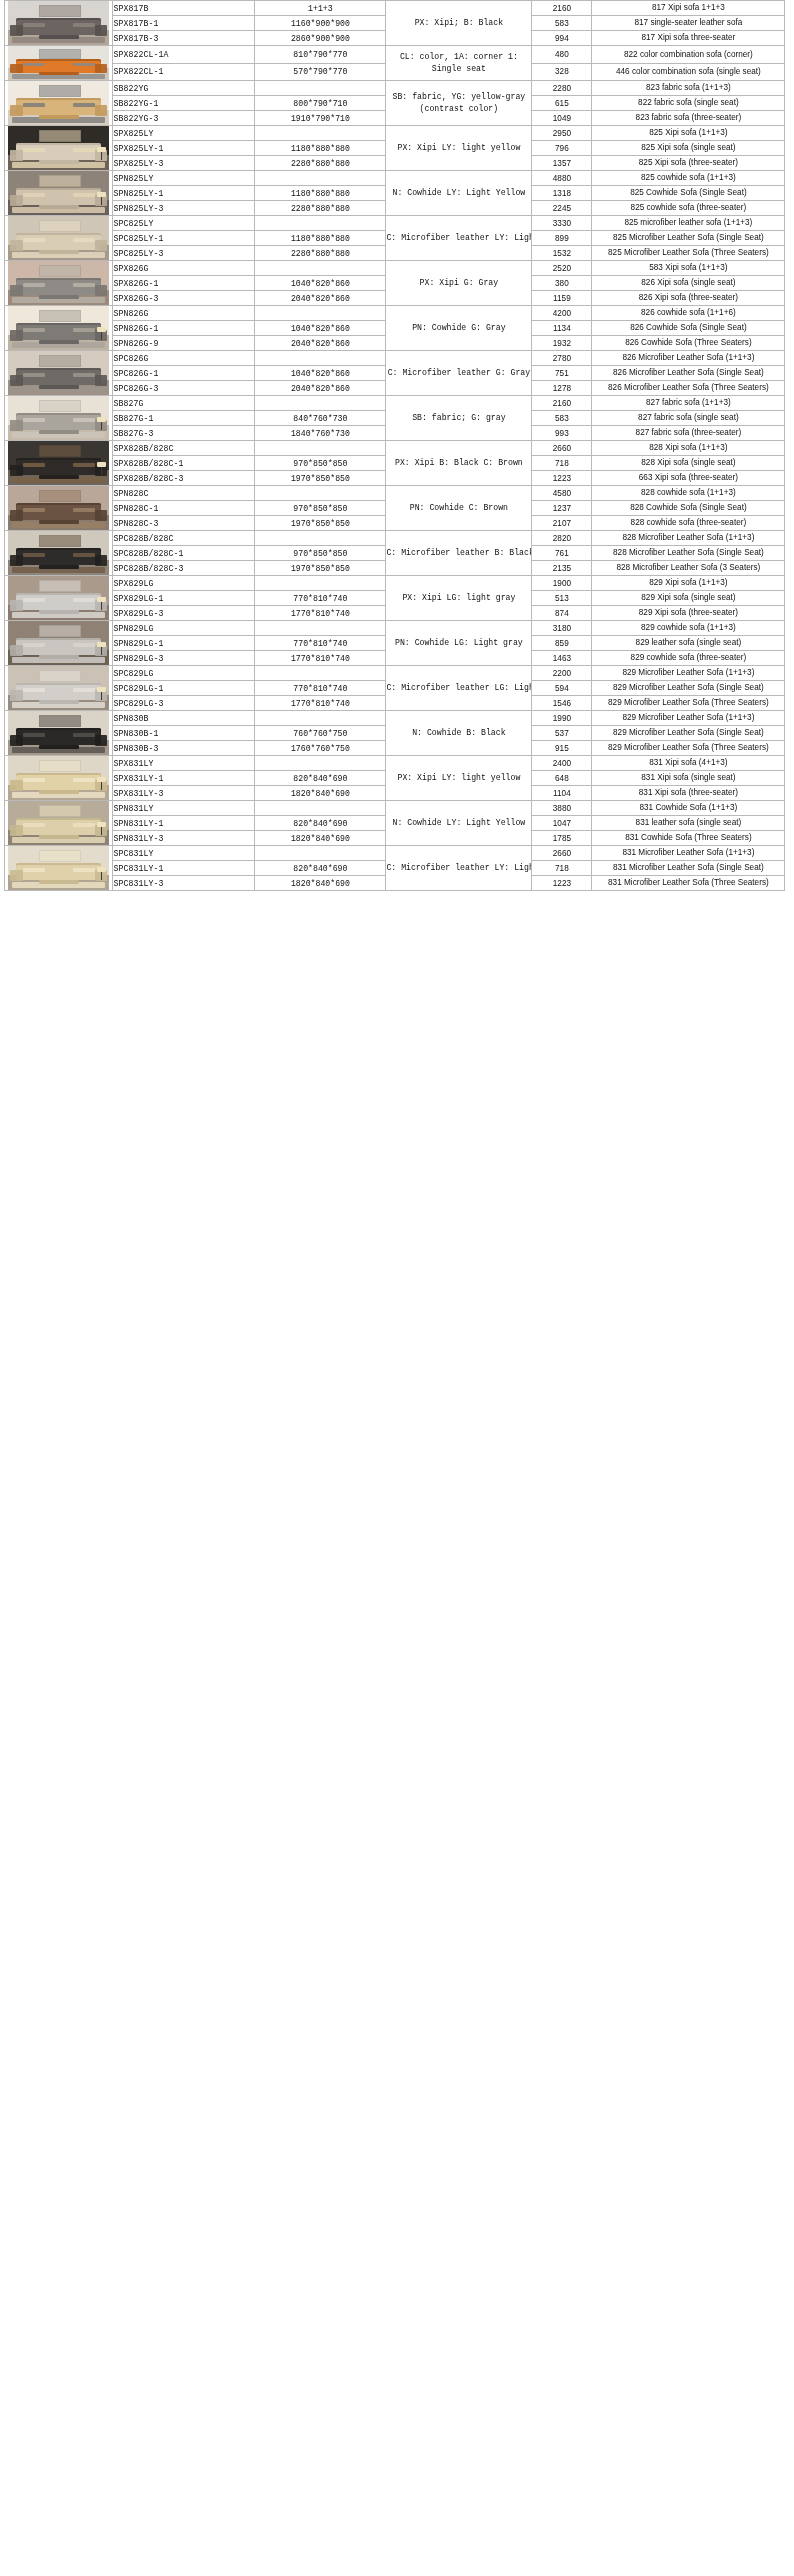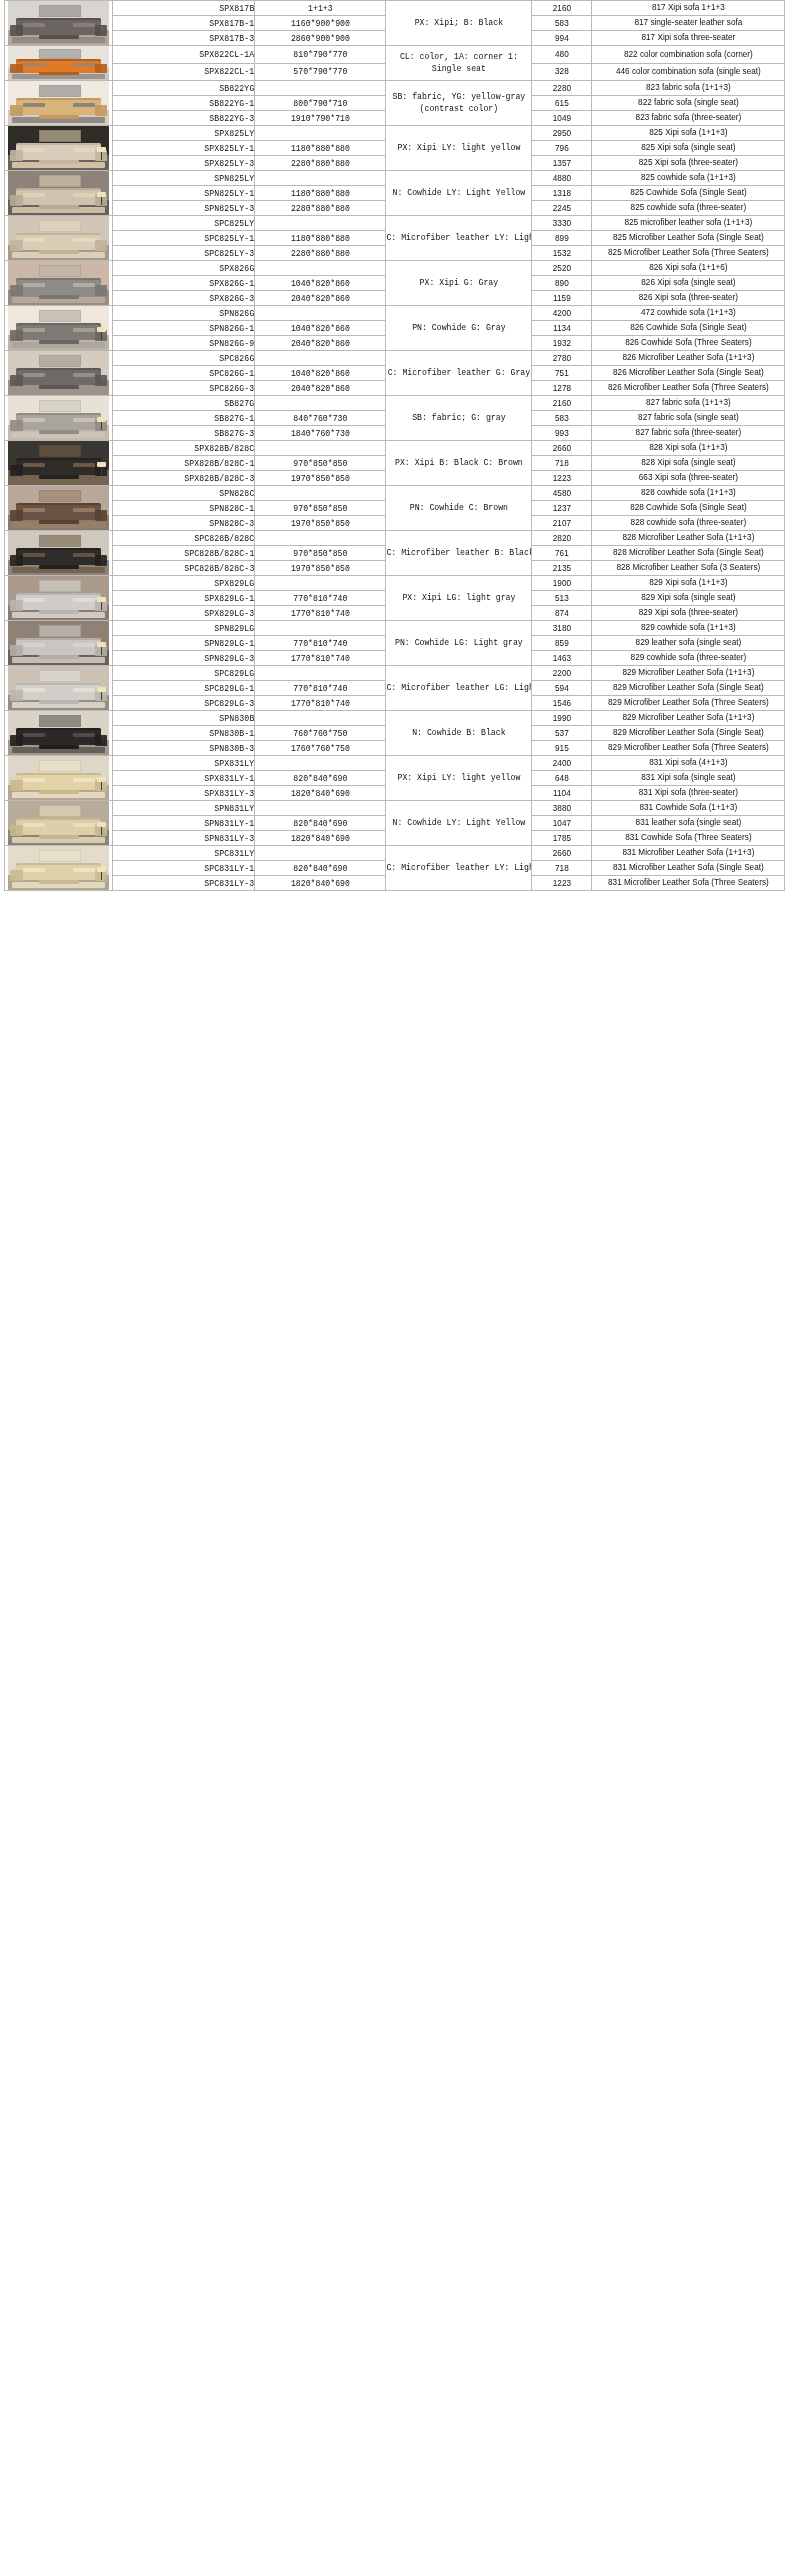--- a/index.html
+++ b/index.html
@@ -34,21 +34,21 @@
   col.c-img    { width: 108px; }
   col.c-model  { width: 142px; }
   col.c-size   { width: 131px; }
   col.c-spec   { width: 146px; }
   col.c-price  { width: 60px; }
   col.c-desc   { width: 193px; }
   .model {
     font-family: "Liberation Mono", monospace;
     font-size: 8px;
     letter-spacing: 0.1px;
-    text-align: right;
+    text-align: left;
     padding: 3.3px 2.2px;
     white-space: nowrap;
     overflow: hidden;
   }
   .size {
     font-family: "Liberation Mono", monospace;
     font-size: 7.6px;
     text-align: center;
     padding: 3.3px 2.2px;
     white-space: nowrap;
@@ -411,26 +411,26 @@
               <div class="side" style="background: rgb(122, 118, 113); left: 2%;"></div>
               <div class="side" style="background: rgb(122, 118, 113); right: 2%;"></div>
               <div class="rug" style="background: rgb(184, 178, 168);"></div>
               <div class="table" style="background: rgb(122, 118, 113);"></div>
             </div>
           </td>
           <td class="model">SPX826G</td>
           <td class="size"></td>
           <td class="spec" rowspan="3">PX: Xipi G: Gray</td>
           <td class="price">2520</td>
-          <td class="desc">826 Xipi sofa (1+1+6)</td>
+          <td class="desc">583 Xipi sofa (1+1+3)</td>
         </tr>
         <tr>
           <td class="model">SPX826G-1</td>
           <td class="size">1040*820*860</td>
-          <td class="price">890</td>
+          <td class="price">380</td>
           <td class="desc">826 Xipi sofa (single seat)</td>
         </tr>
         <tr>
           <td class="model">SPX826G-3</td>
           <td class="size">2040*820*860</td>
           <td class="price">1159</td>
           <td class="desc">826 Xipi sofa (three-seater)</td>
         </tr>
         <tr>
           <td class="imgcell" rowspan="3" style="height: 44px;">
@@ -449,21 +449,21 @@
               <div class="lamp" style="right: 3%;">
                 <div class="shade" style="background: rgb(239, 227, 191);"></div>
                 <div class="pole"></div>
               </div>
             </div>
           </td>
           <td class="model">SPN826G</td>
           <td class="size"></td>
           <td class="spec" rowspan="3">PN: Cowhide G: Gray</td>
           <td class="price">4200</td>
-          <td class="desc">472 cowhide sofa (1+1+3)</td>
+          <td class="desc">826 cowhide sofa (1+1+6)</td>
         </tr>
         <tr>
           <td class="model">SPN826G-1</td>
           <td class="size">1040*820*860</td>
           <td class="price">1134</td>
           <td class="desc">826 Cowhide Sofa (Single Seat)</td>
         </tr>
         <tr>
           <td class="model">SPN826G-9</td>
           <td class="size">2040*820*860</td>

